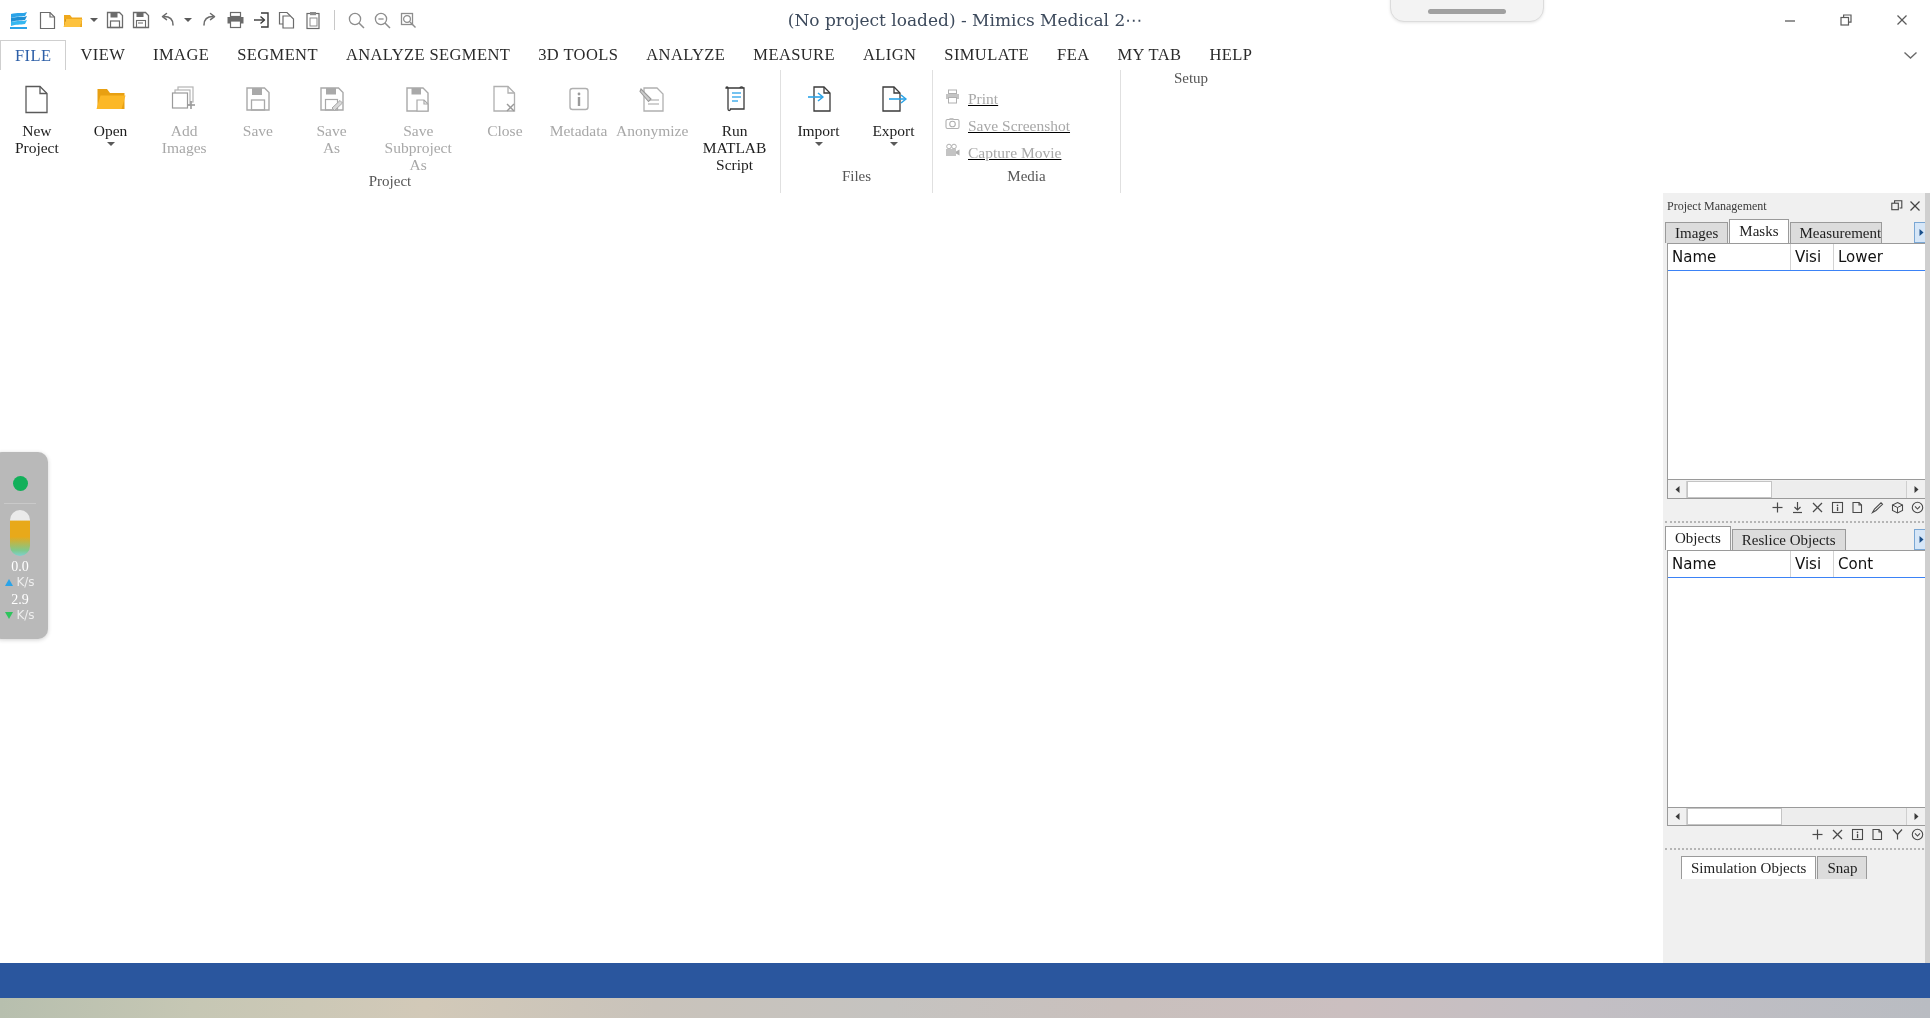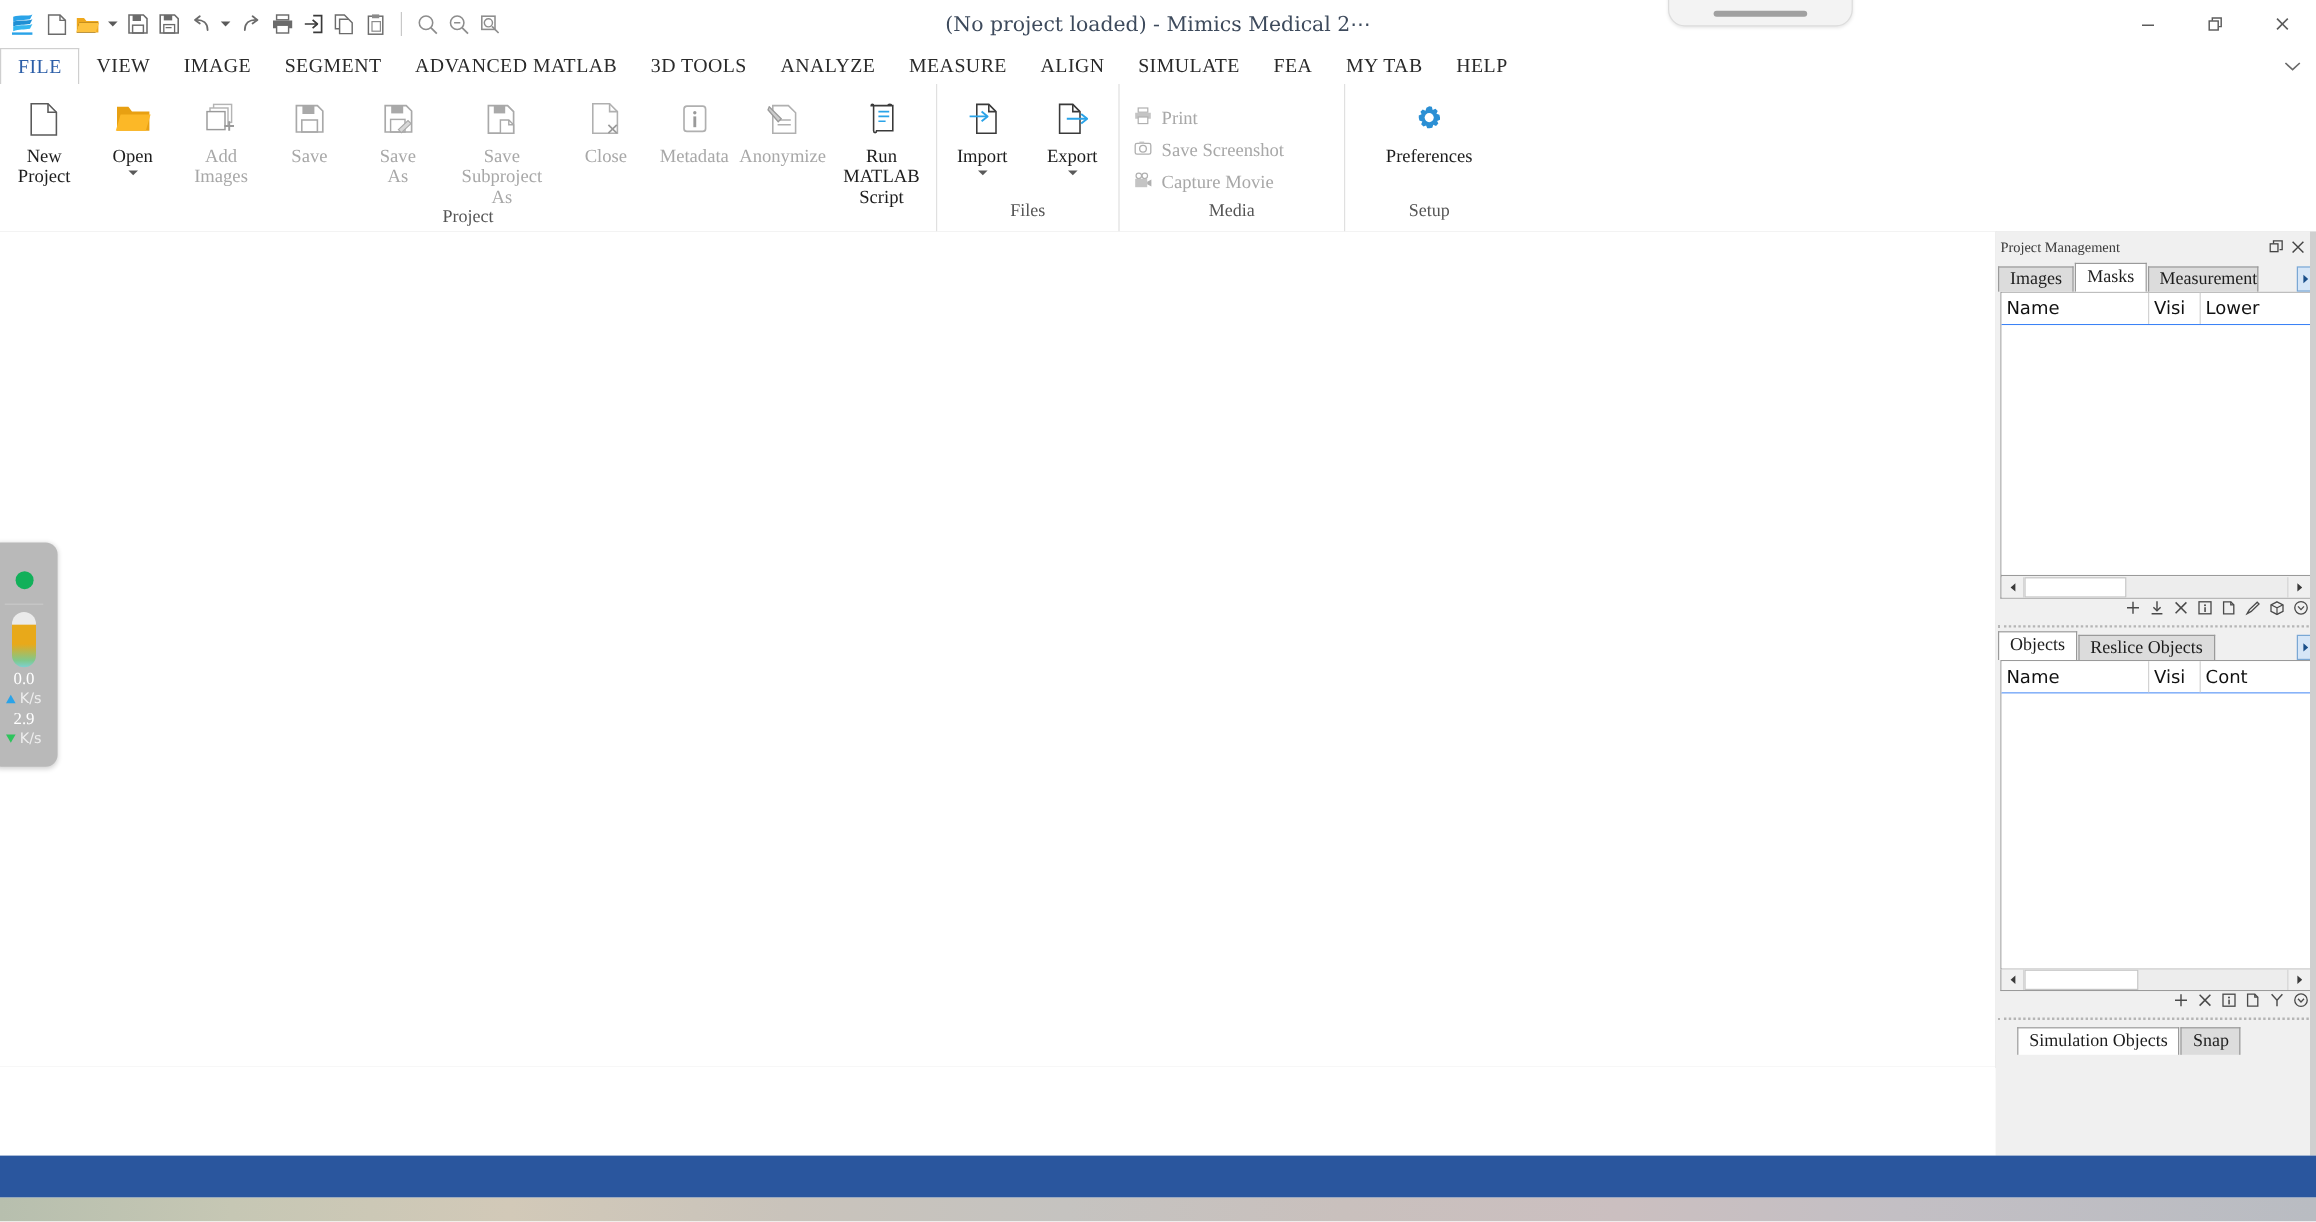--- a/index.html
+++ b/index.html
@@ -149,21 +149,21 @@
     color: #1d1d1d;
     white-space: pre-line;
   }
   .rbtn.disabled .lbl { color: #a8a8a8; }
   .rbtn .dropcaret {
     width: 0; height: 0; margin-top: 3px;
     border-left: 4px solid transparent;
     border-right: 4px solid transparent;
     border-top: 4px solid #5a5a5a;
   }
-  .rsmall-list { display: flex; flex-direction: column; padding: 8px 10px 0 12px; }
+  .rsmall-list { display: flex; flex-direction: column; padding: 8px 10px 0 12px; text-decoration: underline; }
   .rsmall {
     display: flex; align-items: center; gap: 8px;
     height: 27px;
   }
   .rsmall .slbl {
     font-family: "Liberation Serif", serif;
     font-size: 15.5px;
     color: #a8a8a8;
     white-space: nowrap;
   }
@@ -501,21 +501,21 @@
     <div class="notch">
       <div class="notch-bar"></div>
     </div>
   </div>
 
   <div class="ribbon-tabs">
     <div class="rtab active">FILE</div>
     <div class="rtab">VIEW</div>
     <div class="rtab">IMAGE</div>
     <div class="rtab">SEGMENT</div>
-    <div class="rtab">ADVANCED MATLAB</div>
+    <div class="rtab">ANALYZE SEGMENT</div>
     <div class="rtab">3D TOOLS</div>
     <div class="rtab">ANALYZE</div>
     <div class="rtab">MEASURE</div>
     <div class="rtab">ALIGN</div>
     <div class="rtab">SIMULATE</div>
     <div class="rtab">FEA</div>
     <div class="rtab">MY TAB</div>
     <div class="rtab">HELP</div>
     <div class="ribbon-collapse">
       <svg width="15" height="9" viewBox="0 0 15 9">
@@ -718,31 +718,20 @@
               </svg>
             </span>
             <span class="slbl">Capture Movie</span>
           </div>
         </div>
       </div>
       <div class="rgroup-label">Media</div>
     </div>
 
     <div class="rgroup" style="width:141px;">
-      <div class="rgroup-items">
-        <div class="rbtn" style="width:141px;">
-          <span class="ico">
-            <svg width="26" height="26" viewBox="0 0 26 26">
-              <path d="M13 2.5 L15.2 3 L15.9 5.6 L18.2 4.7 L20.1 6.6 L19 8.8 L21.5 9.6 L22 12 L22 13.8 L19.6 14.8 L20.6 17 L18.7 18.9 L16.4 17.9 L15.6 20.4 L13.2 20.9 L11.4 20.9 L10.4 18.5 L8.2 19.5 L6.3 17.6 L7.3 15.3 L4.8 14.5 L4.3 12.1 L4.3 10.3 L6.7 9.3 L5.7 7.1 L7.6 5.2 L9.9 6.2 L10.7 3.7 Z" fill="#2b8fd4"></path>
-              <circle cx="13" cy="12" r="3.8" fill="#ffffff"></circle>
-            </svg>
-          </span>
-          <span class="lbl">Preferences</span>
-        </div>
-      </div>
       <div class="rgroup-label">Setup</div>
     </div>
 
   </div>
 
   <div class="workspace"></div>
   <div class="below-workspace"></div>
 
   <div class="netwidget">
     <div class="nw-dot"></div>

